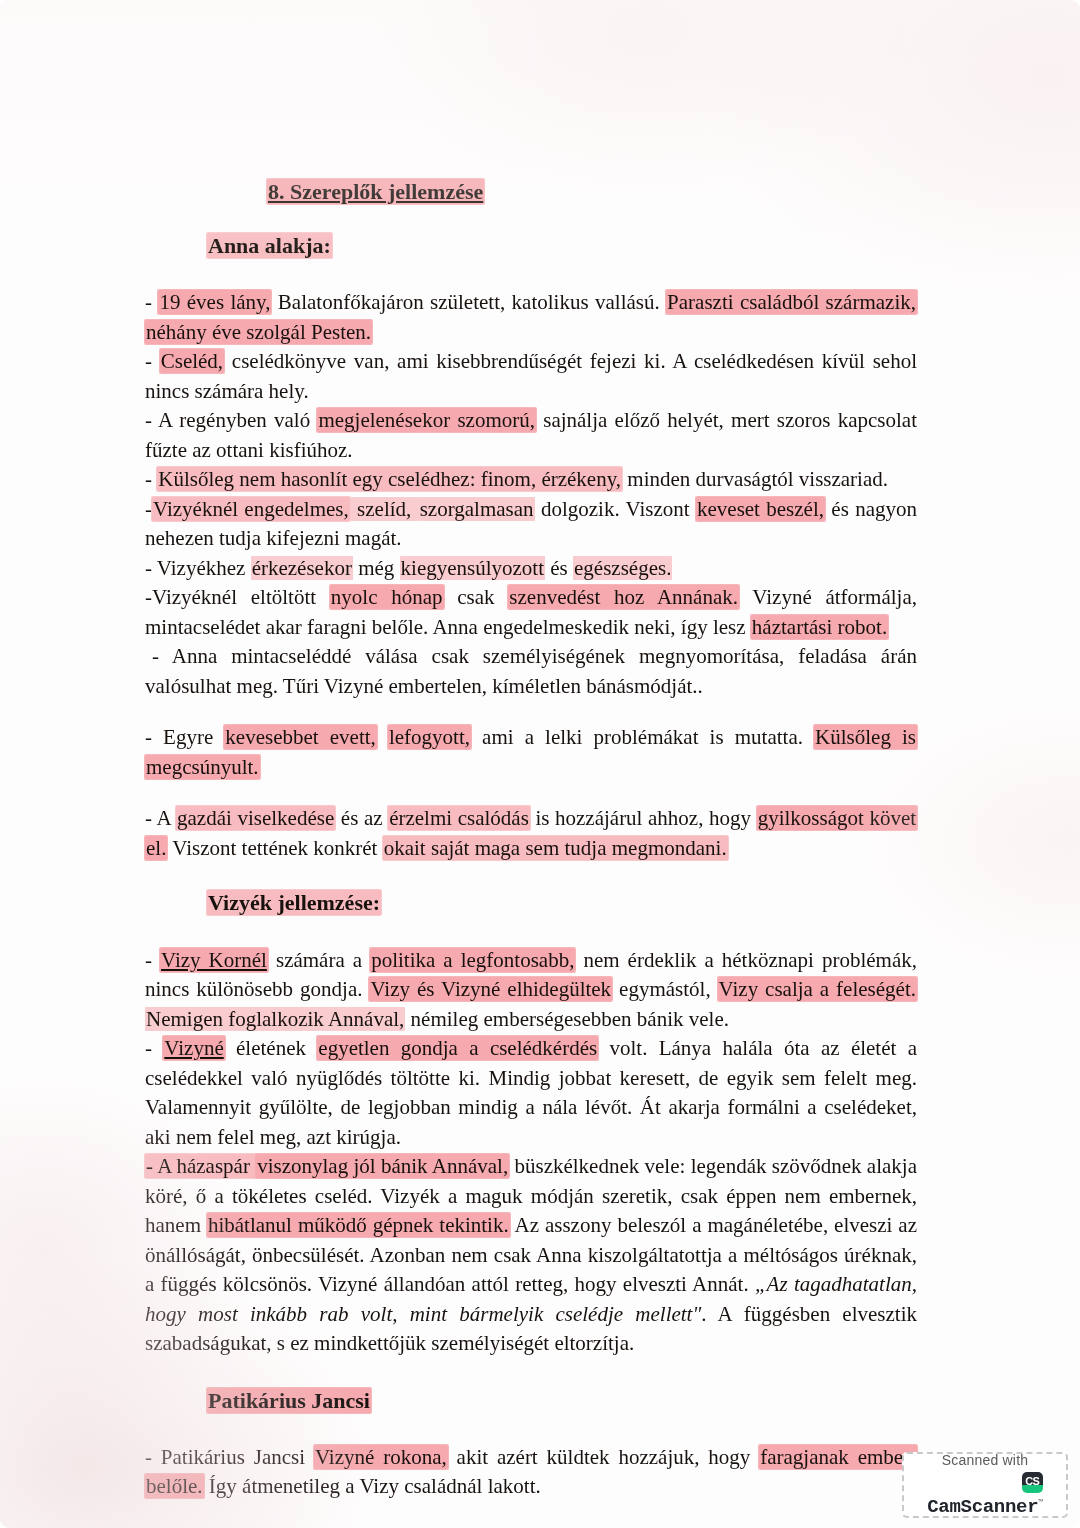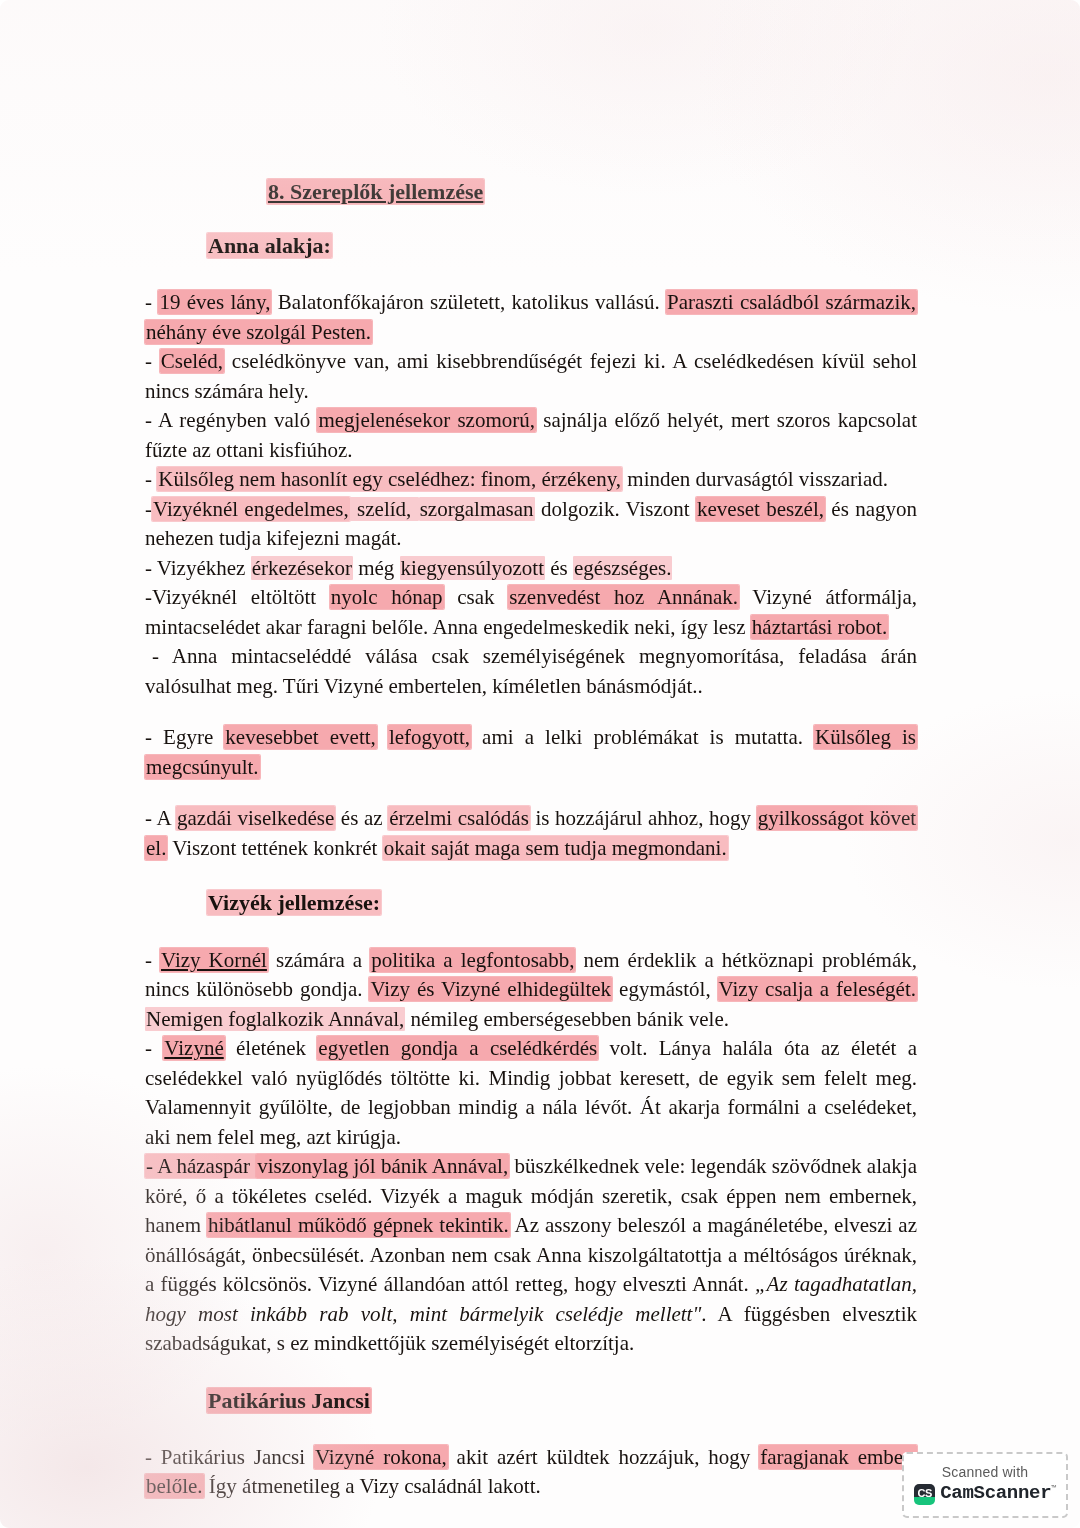--- a/index.html
+++ b/index.html
@@ -118,22 +118,23 @@
   #camscanner .cs-top {
     font-family: "Liberation Sans", "DejaVu Sans", sans-serif;
     font-size: 14px;
     color: #5a5a5a;
     letter-spacing: 0.2px;
     line-height: 1;
     margin-bottom: 5px;
   }
   #camscanner .cs-row {
     display: flex;
-    align-items: flex-start;
+    align-items: flex-end;
     gap: 5px;
+    flex-direction: column;
   }
   #camscanner .cs-logo {
     width: 21px;
     height: 21px;
     border-radius: 5px;
     background: linear-gradient(180deg, #262b33 0%, #262b33 62%, #17c47c 62%, #17c47c 100%);
     color: #ffffff;
     font-family: "Liberation Sans", "DejaVu Sans", sans-serif;
     font-weight: bold;
     font-size: 11px;

